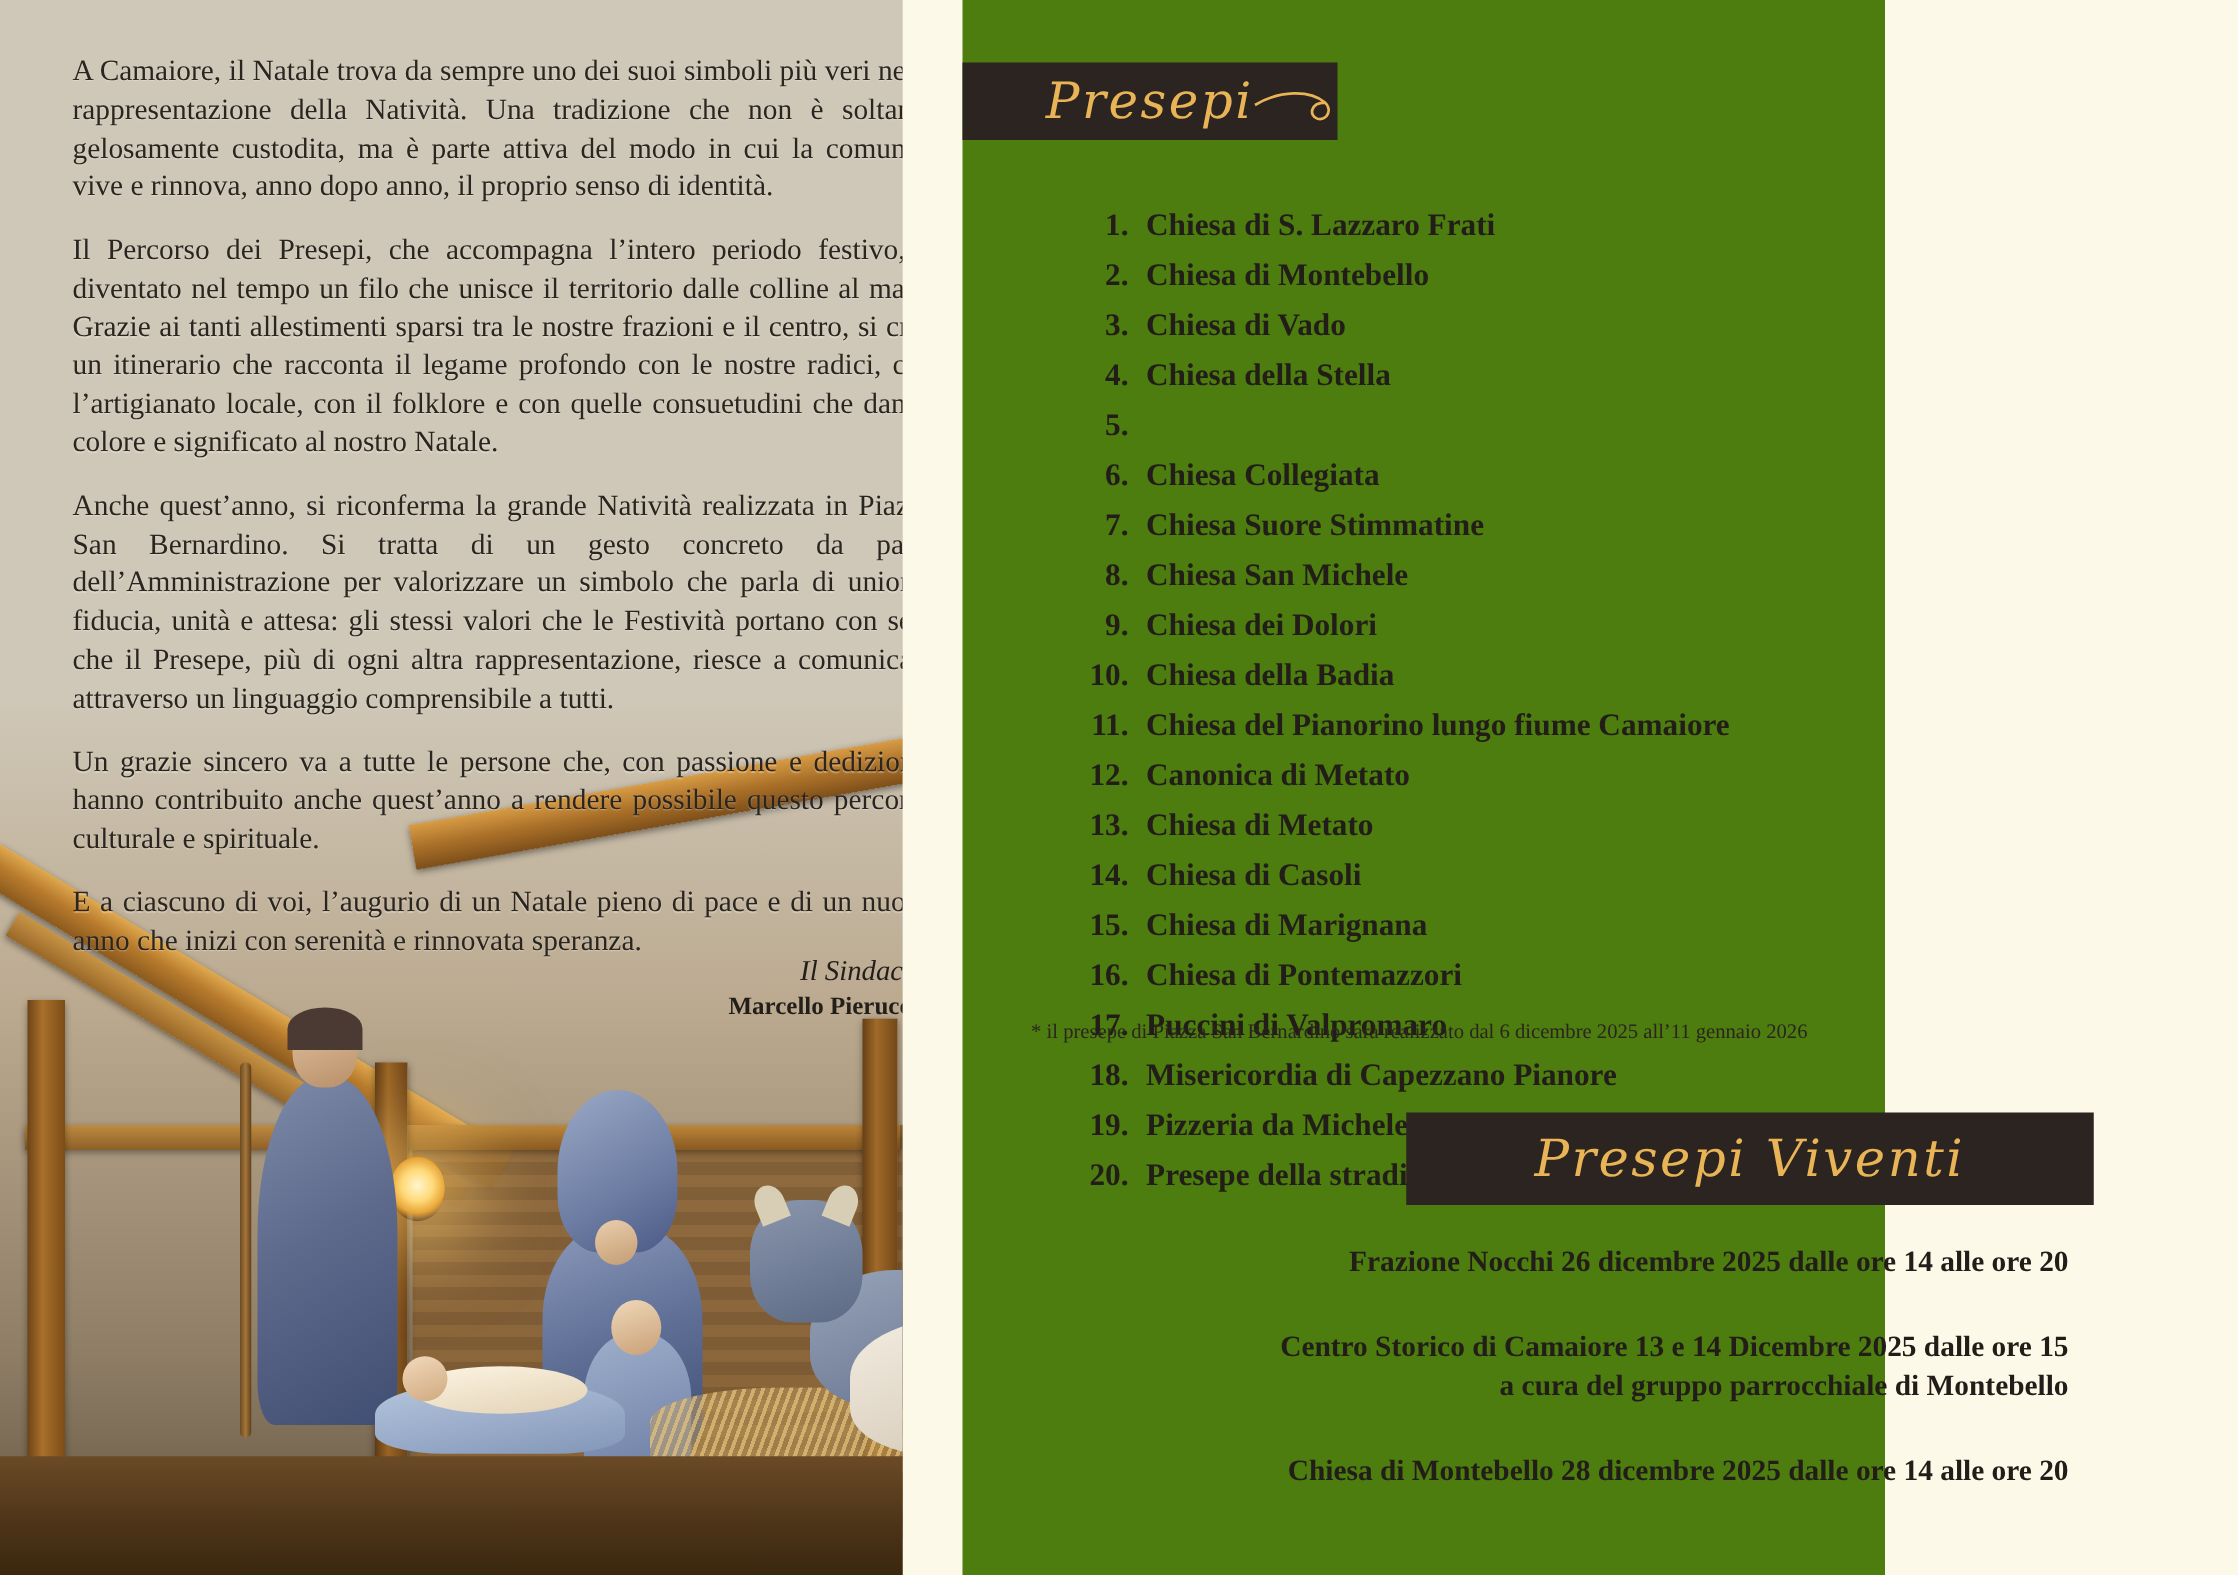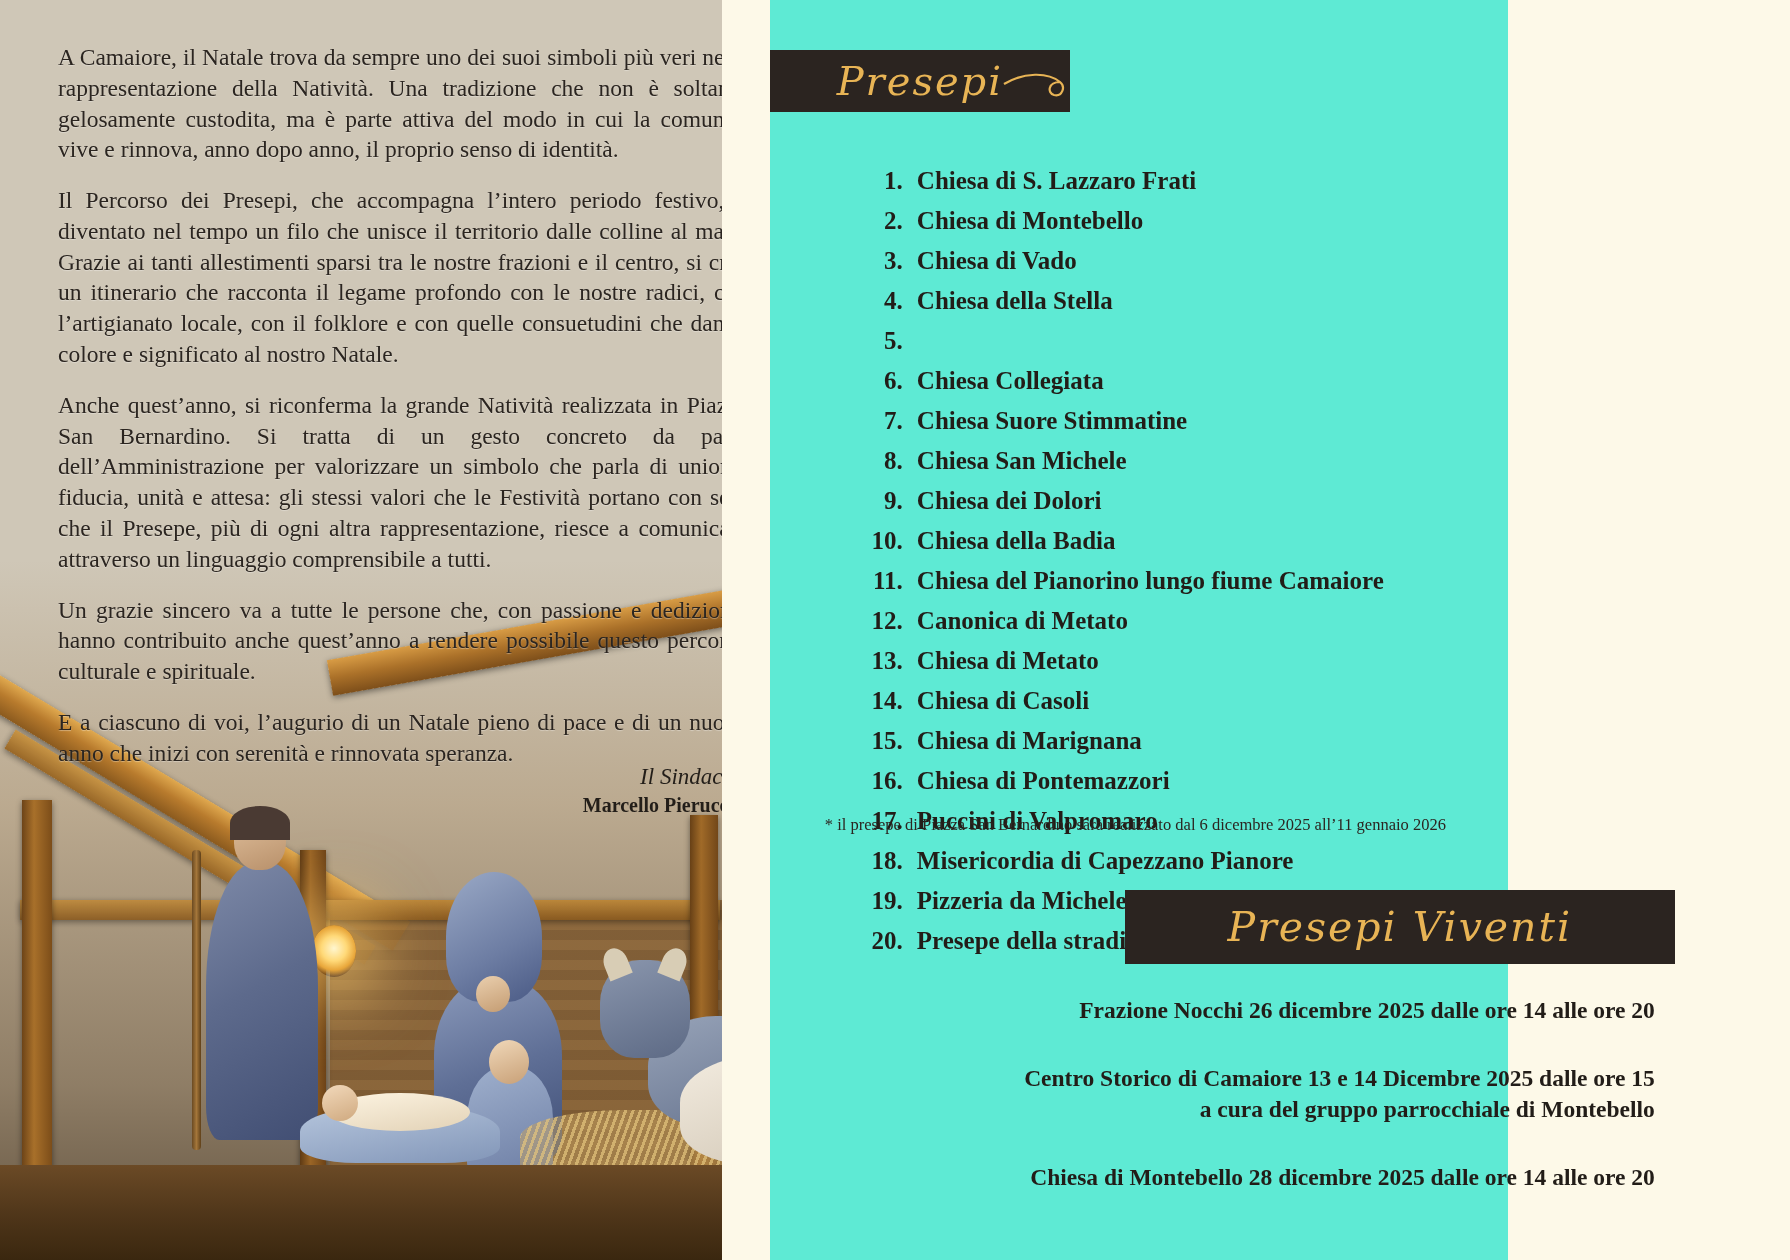--- a/index.html
+++ b/index.html
@@ -151,21 +151,21 @@
     position:absolute; left:44px; top:762px; width:690px;
     text-align:right; z-index:5; color:#231e19;
   }
   .sign .role { font-style:italic; font-size:23px; line-height:1.3; }
   .sign .name { font-weight:bold; font-size:20px; line-height:1.35; }
 
   
   .right-panel {
     position:relative;
     width:905px; height:1260px;
-    background:#5eead4;
+    background:#4d7c0f;
   }
   .banner {
     position:absolute;
     background:#2b2420;
     display:flex; align-items:center;
   }
   .banner-presepi { left:0px; top:50px; width:300px; height:62px; justify-content:center; }
   .banner-viventi { left:355px; top:890px; width:550px; height:74px; justify-content:center; }
   .script {
     font-family:"DejaVu Serif", serif;

